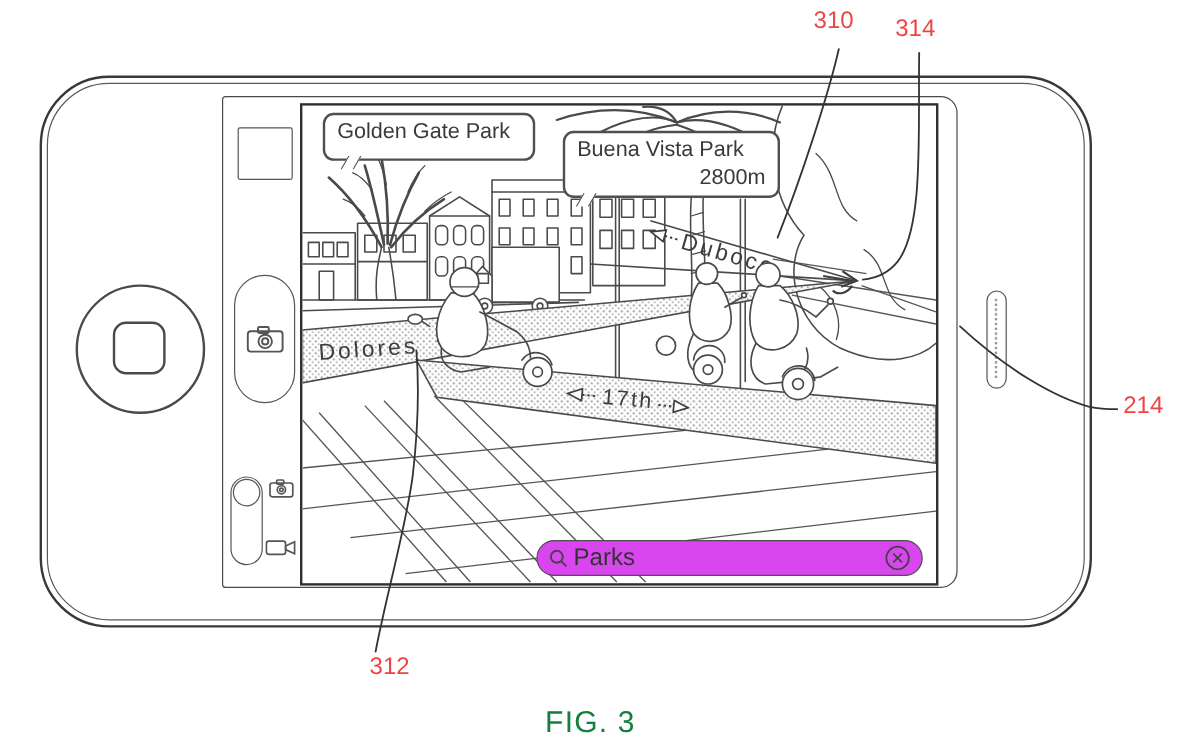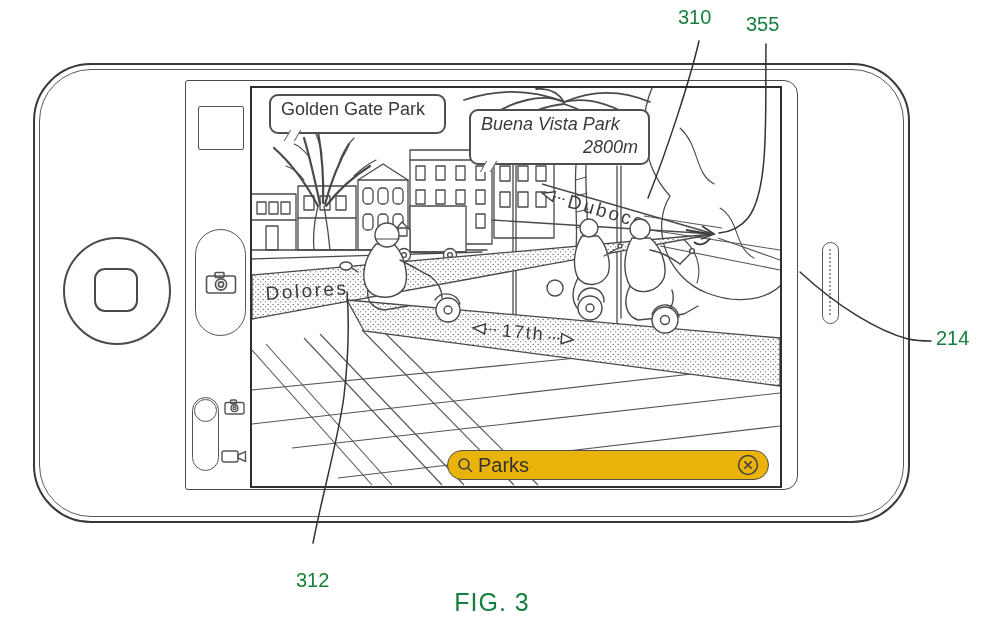--- a/index.html
+++ b/index.html
@@ -36,34 +36,34 @@
   .mode-vid{position:absolute;left:221px;top:448px;}
   
   .callout{position:absolute;border:2px solid #4f4f4f;border-radius:9px;background:#fff;
            padding:2px 10px 3px 10px;font-size:18px;line-height:23px;color:#3a3a3a;
            box-sizing:border-box;}
   .callout .dist{display:block;text-align:right;}
   .tail{position:absolute;bottom:-9px;width:9px;height:11px;background:#fff;
         border-left:1.8px solid #4f4f4f;border-right:1.8px solid #4f4f4f;
         transform:skewX(-30deg);}
   .c-ggp{left:17px;top:6px;width:177px;height:40px;}
-  .c-bvp{left:217px;top:21px;width:181px;height:56px;font-style:italic;}
+  .c-bvp{left:217px;top:21px;width:181px;height:56px;}
   
   .searchbar{position:absolute;left:195px;top:362px;width:322px;height:30px;
-             border:1.7px solid #4f4f4f;border-radius:16px;background:#eab308;
+             border:1.7px solid #4f4f4f;border-radius:16px;background:#d946ef;
              display:flex;align-items:center;padding:0 9px;box-sizing:border-box;}
   .search-text{font-size:20px;color:#333;margin-left:4px;flex:1;}
   .clear-btn{margin-left:auto;display:flex;}
   
   .annot{position:absolute;left:0;top:0;pointer-events:none;}
-  .ref{position:absolute;font-size:20px;color:#15803d;}
+  .ref{position:absolute;font-size:20px;color:#ef4444;}
   .r310{left:678px;top:6px;}
   .r314{left:746px;top:13px;}
   .r302{left:936px;top:327px;}
-  .r312{left:296px;top:545px;margin-top:24px;}
+  .r312{left:308px;top:545px;}
   .caption{position:absolute;left:392px;top:588px;width:200px;text-align:center;
            font-size:25px;letter-spacing:1px;color:#15803d;}
   .street-text{font-size:19px;letter-spacing:2.5px;fill:#3d3d3d;}
   .street-text-sm{font-size:18px;letter-spacing:2px;fill:#3d3d3d;}
 </style>
 </head>
 <body>
 
 <div class="stage">
 
@@ -342,17 +342,17 @@
   <svg class="annot" width="984" height="630" viewBox="0 0 984 630">
     <g fill="none" stroke="#333" stroke-width="1.5" stroke-linecap="round">
       <path d="M 699 41 C 690 80 667 150 648 198"></path>
       <path d="M 766 44 C 765 110 770 190 748 218 C 740 228 729 232 719 233"></path>
       <path d="M 800 272 C 838 307 878 331 908 339 C 917 341 925 341 931 341"></path>
       <path d="M 313 543 C 321 500 339 436 344 396 C 349 352 349 318 347 292"></path>
     </g>
   </svg>
 
   <div class="ref r310">310</div>
-  <div class="ref r314">355</div>
+  <div class="ref r314">314</div>
   <div class="ref r302">214</div>
   <div class="ref r312">312</div>
   <div class="caption">FIG. 3</div>
 </div>
 
 </body></html>

